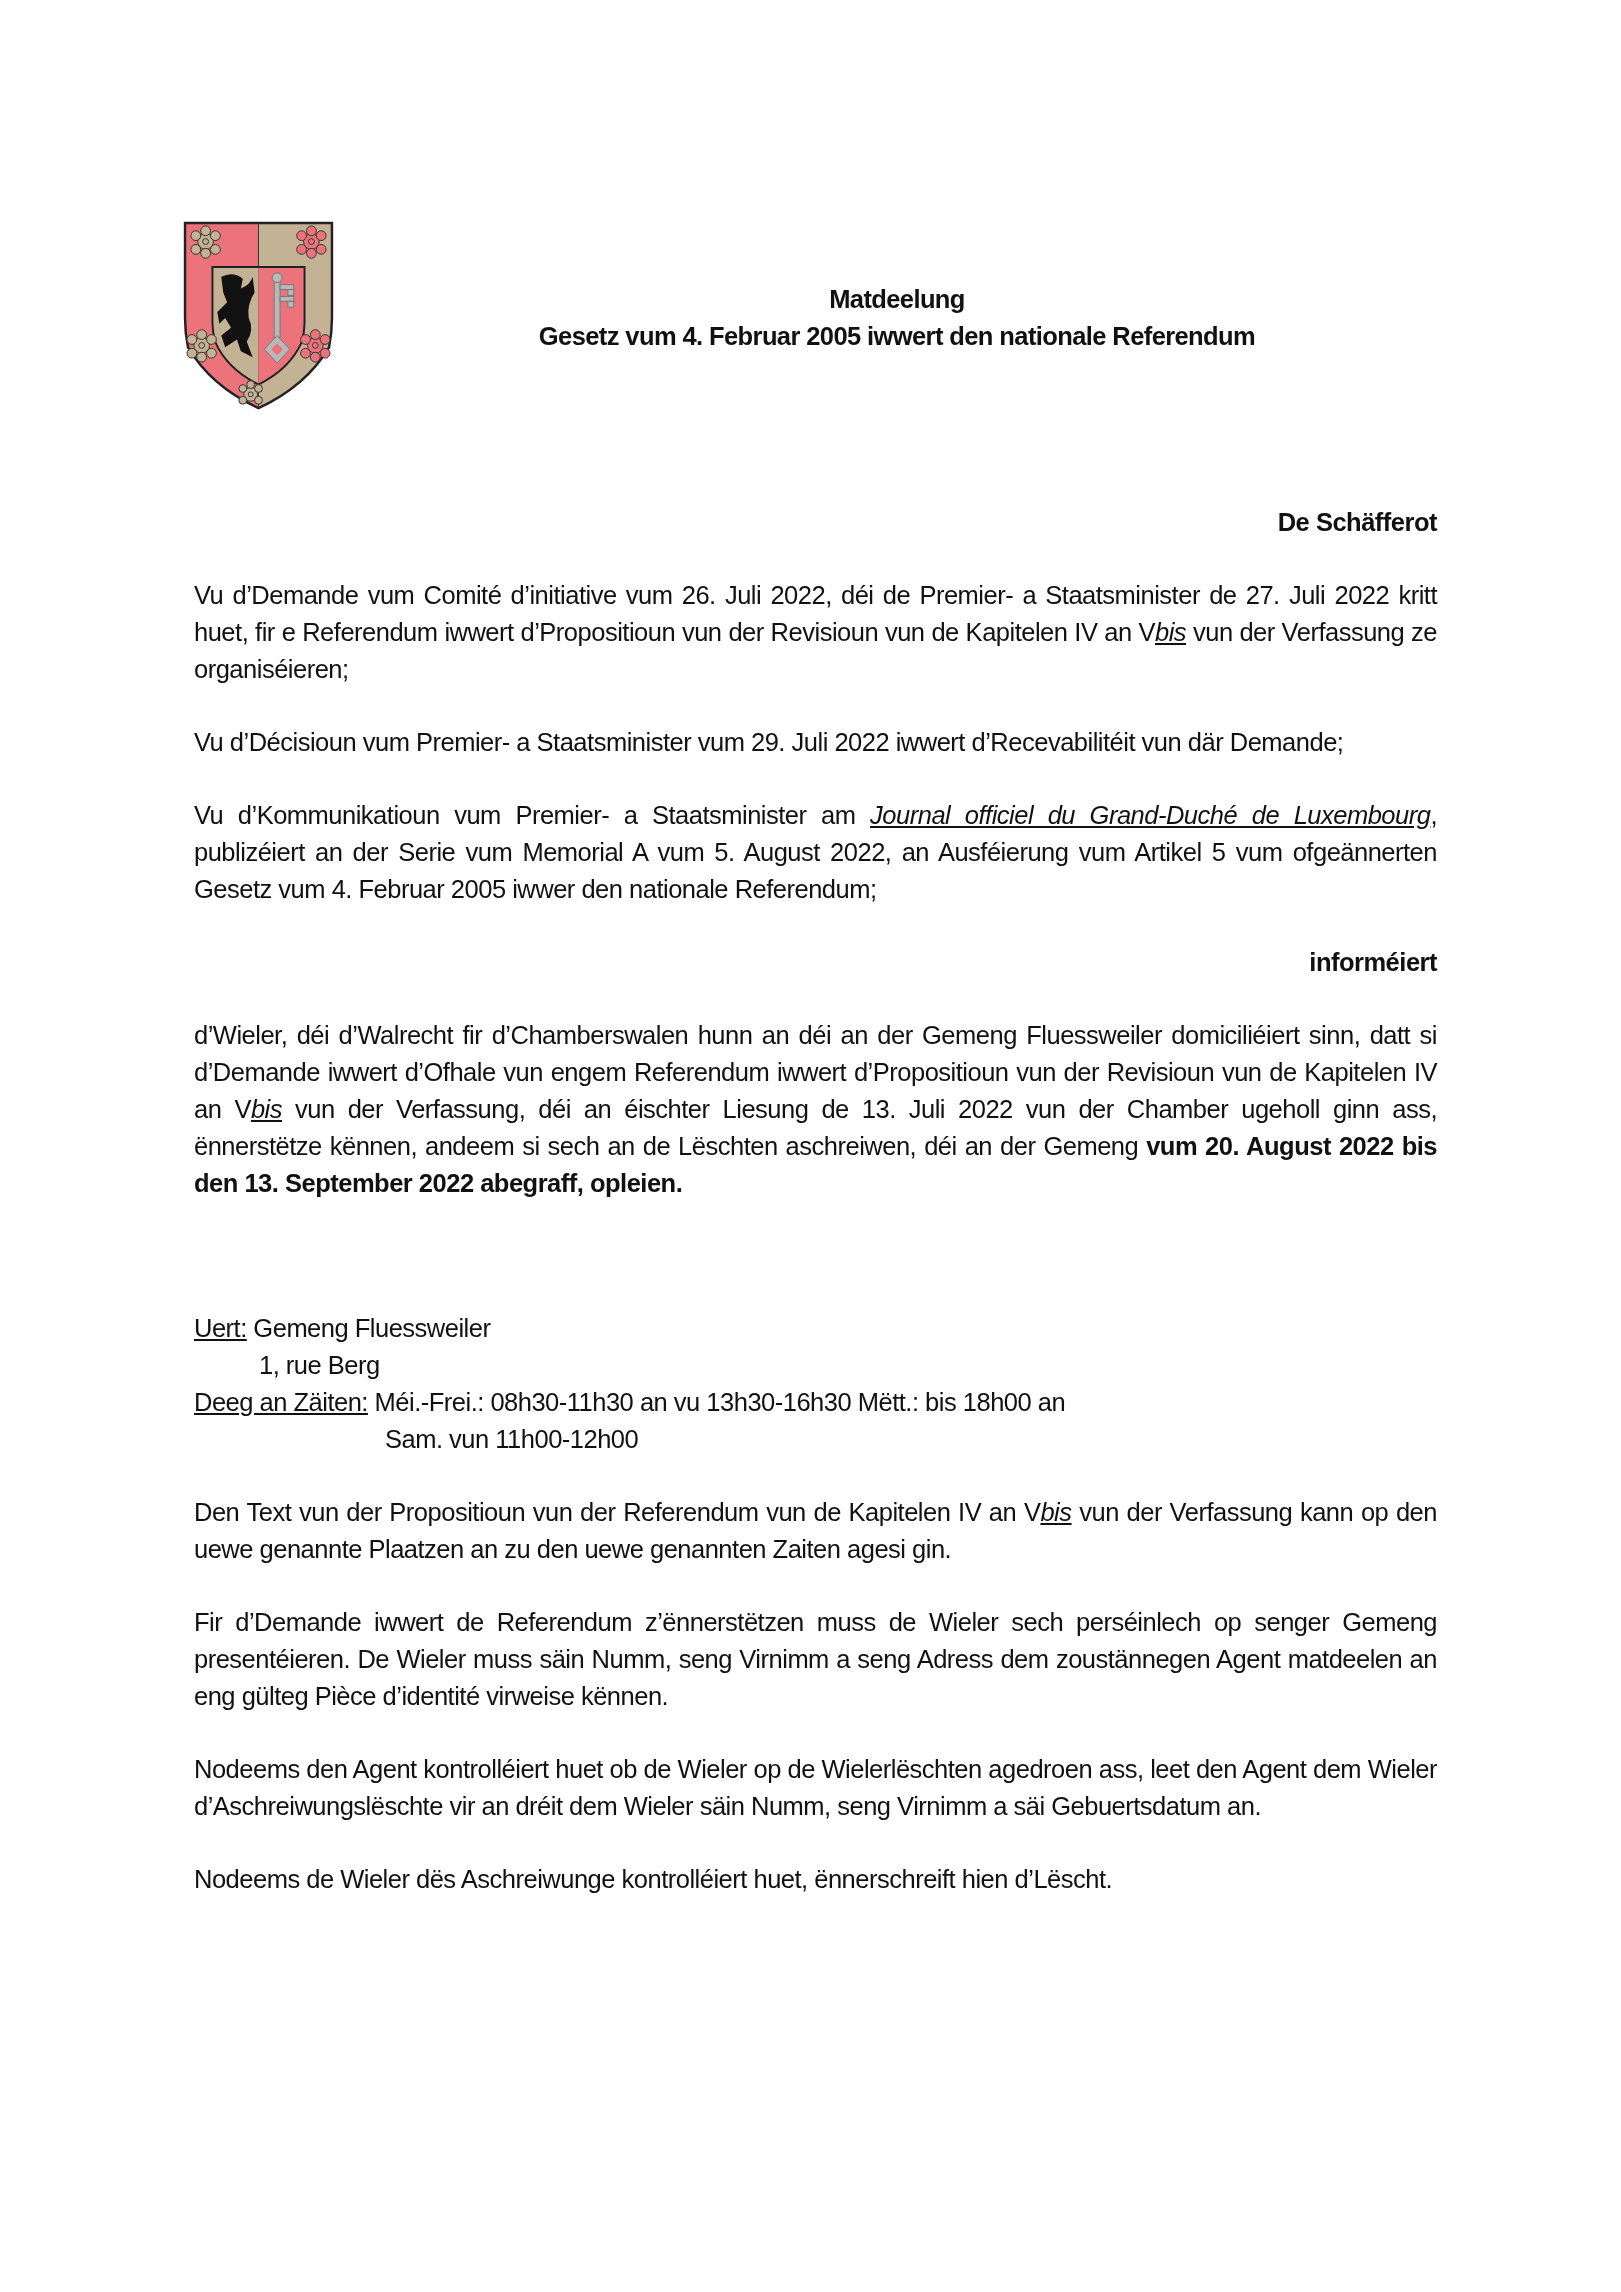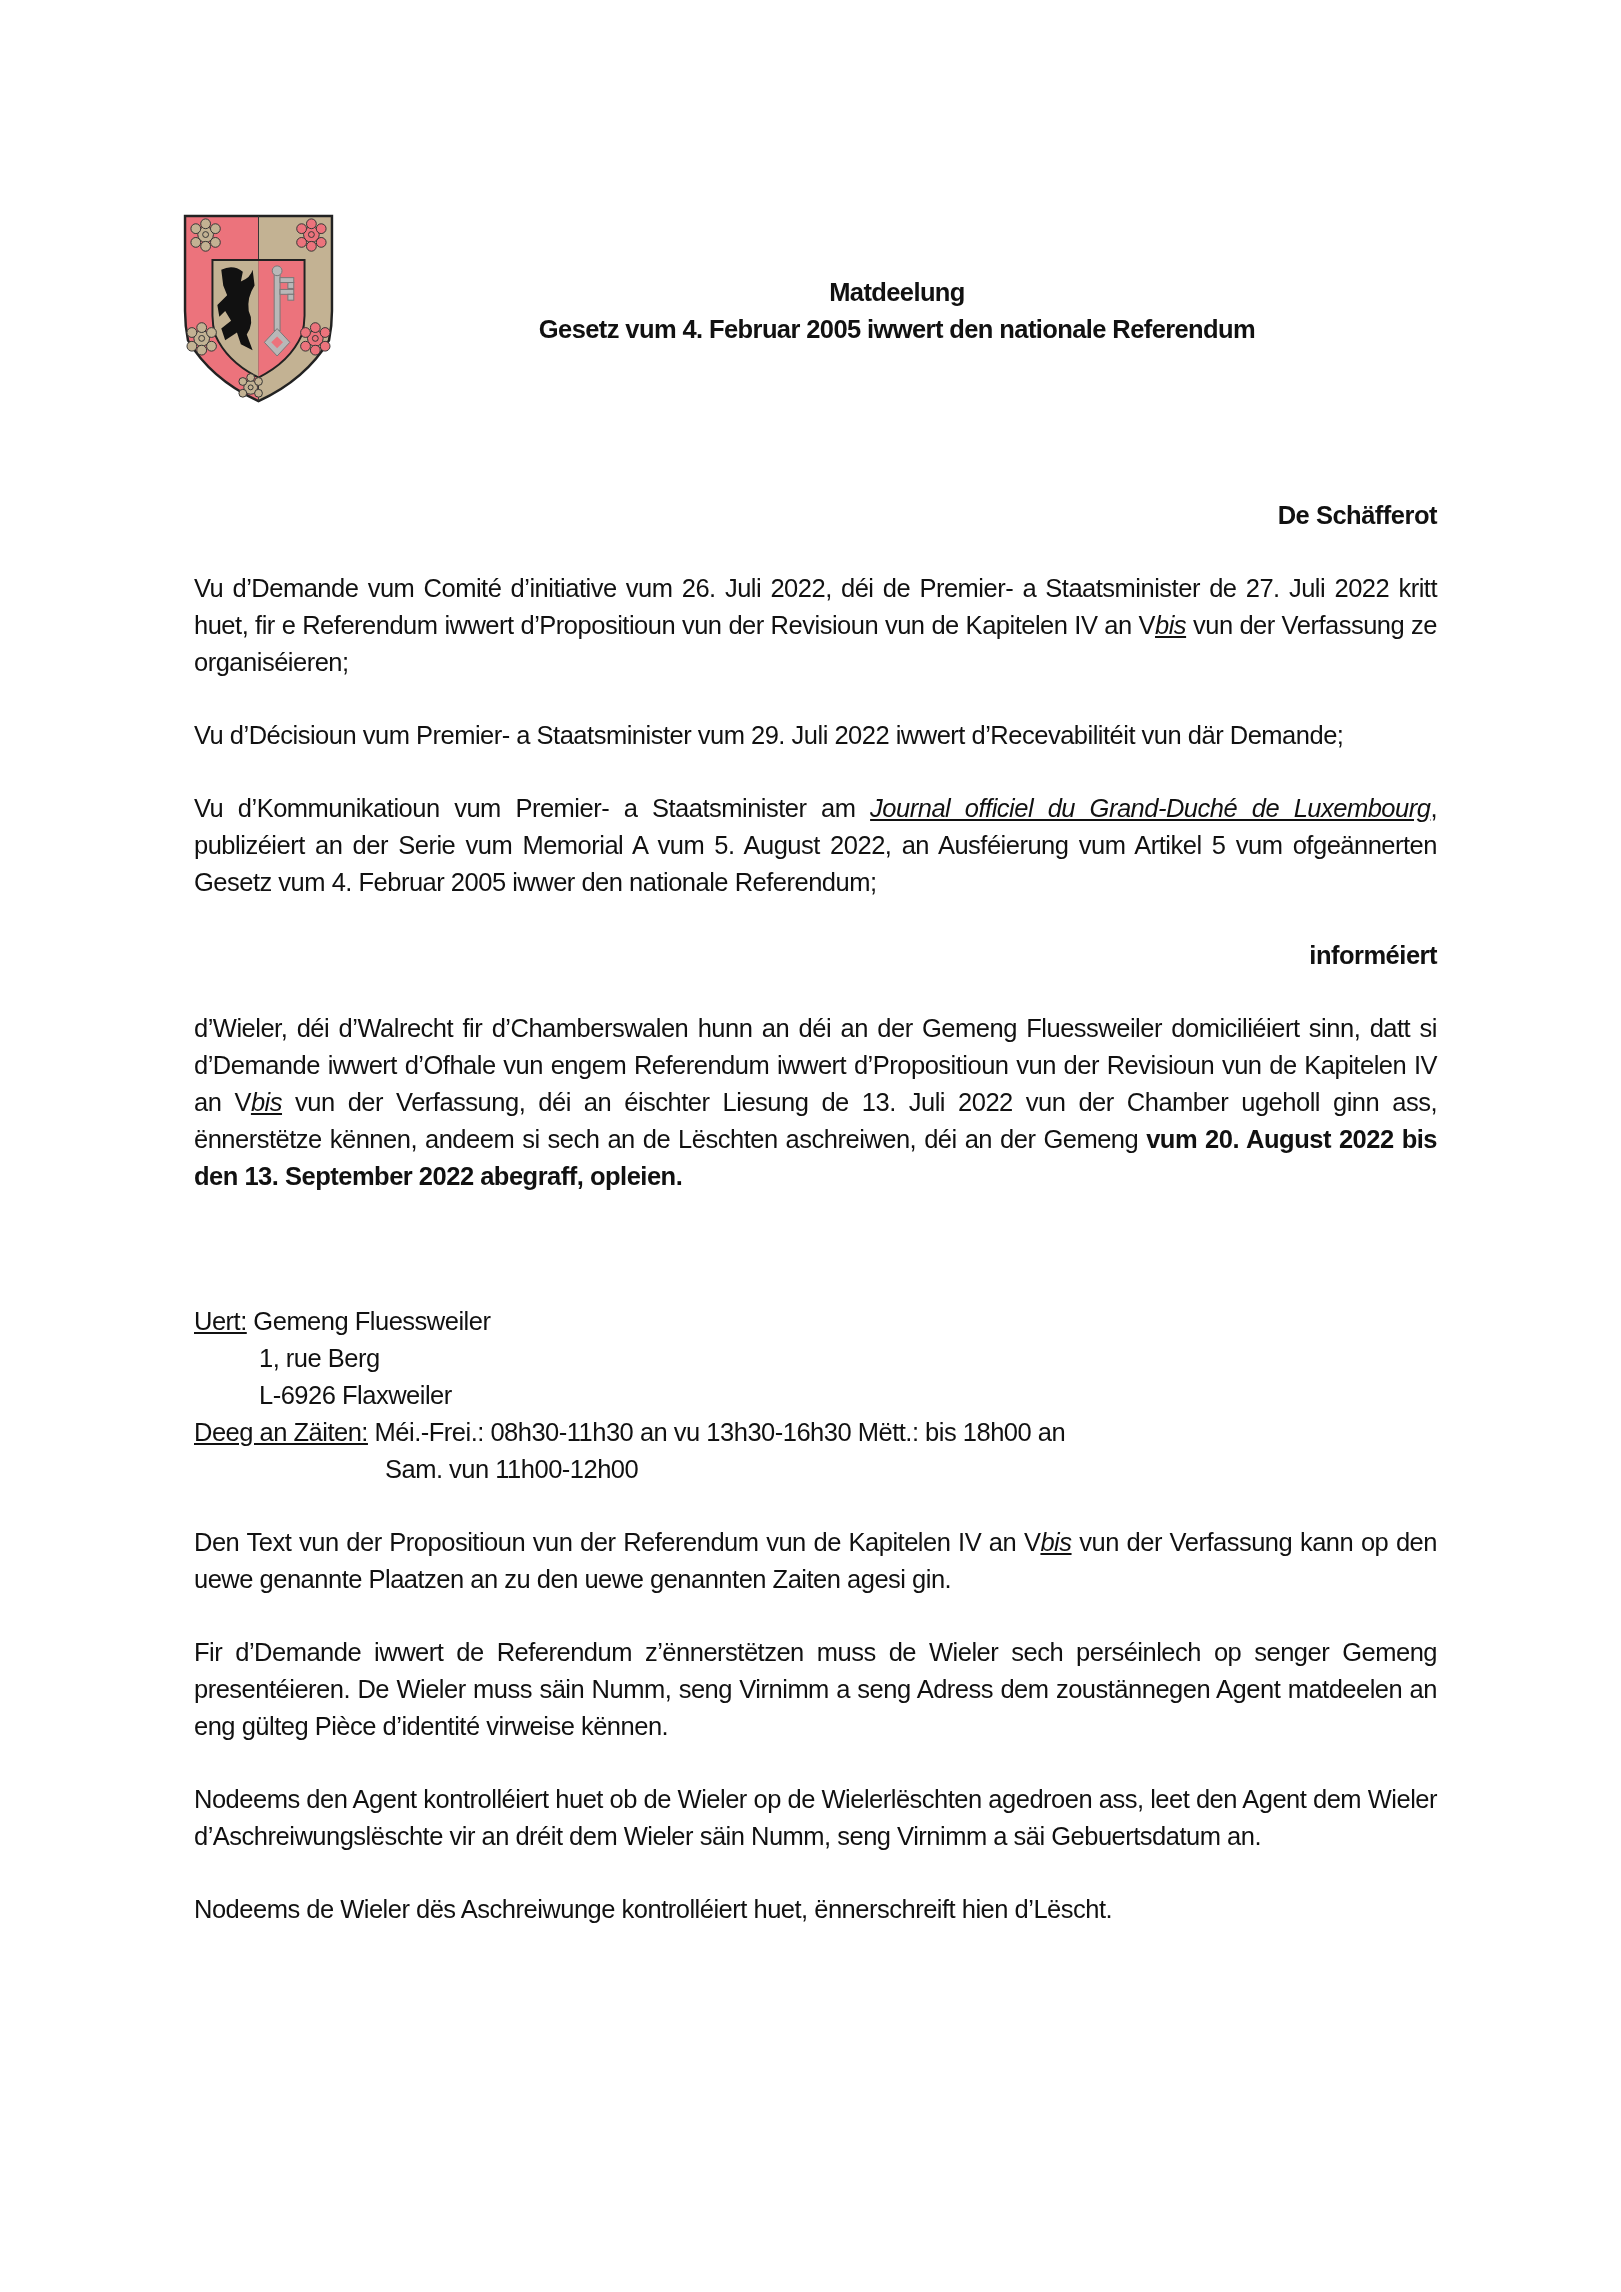--- a/index.html
+++ b/index.html
@@ -1,17 +1,17 @@
 <!DOCTYPE html>
 <html><head>
   <meta charset="utf-8">
   <style>
     html, body { margin: 0; padding: 0; background: #ffffff; }
     body { width: 1621px; height: 2293px; position: relative; overflow: hidden; color: #111; font-family: "Liberation Sans", sans-serif; }
-    .page { position: absolute; left: 0; top: 9px; width: 1621px; height: 1933px; }
+    .page { position: absolute; left: 0; top: 16px; width: 1621px; height: 1933px; }
     .crest { position: absolute; left: 182px; top: 204px; width: 153px; height: 192px; }
     .header { position: absolute; left: 353px; top: 265px; width: 1088px; text-align: center; font-weight: bold; font-size: 25.5px; line-height: 37px; letter-spacing: -0.6px; }
     .header div { white-space: nowrap; }
     .body { position: absolute; left: 194px; top: 488px; width: 1243px; font-size: 25.5px; line-height: 37px; letter-spacing: -0.5px; }
     .center-bold { text-align: right; font-weight: bold; }
     p { margin: 0; text-align: justify; }
     .sp1 { height: 36px; }
     .sp2 { height: 36px; }
     .u { text-decoration: underline; }
     .addr { white-space: nowrap; }
@@ -121,21 +121,20 @@
 
     <p><span>d’Wieler, déi d’Walrecht fir d’Chamberswalen hunn an déi an der Gemeng Fluessweiler domiciliéiert sinn, datt si d’Demande iwwert d’Ofhale vun engem Referendum iwwert d’Propositioun vun der Revisioun vun de Kapitelen IV an V</span><em>bis</em><span> vun der Verfassung, déi an éischter Liesung de 13. Juli 2022 vun der Chamber ugeholl ginn ass, ënnerstëtze kënnen, andeem si sech an de Lëschten aschreiwen, déi an der Gemeng </span><b>vum 20. August 2022 bis den 13. September 2022 abegraff, opleien.</b></p>
     <div class="sp2"></div>
 
     <div class="sp2"></div>
     <div class="sp2"></div>
 
     <div class="addr">
       <div><span class="u">Uert:</span> <span>Gemeng Fluessweiler</span></div>
       <div class="indent1">1, rue Berg</div>
-      <div class="indent1">L-6926 Flaxweiler</div>
       <div><span class="u">Deeg an Zäiten:</span> <span>Méi.-Frei.: 08h30-11h30 an vu 13h30-16h30 Mëtt.: bis 18h00 an</span></div>
       <div class="indent2">Sam. vun 11h00-12h00</div>
     </div>
     <div class="sp2"></div>
 
     <p><span>Den Text vun der Propositioun vun der Referendum vun de Kapitelen IV an V</span><em>bis</em><span> vun der Verfassung kann op den uewe genannte Plaatzen an zu den uewe genannten Zaiten agesi gin.</span></p>
     <div class="sp2"></div>
 
     <p>Fir d’Demande iwwert de Referendum z’ënnerstëtzen muss de Wieler sech perséinlech op senger Gemeng presentéieren. De Wieler muss säin Numm, seng Virnimm a seng Adress dem zoustännegen Agent matdeelen an eng gülteg Pièce d’identité virweise kënnen.</p>
     <div class="sp2"></div>

